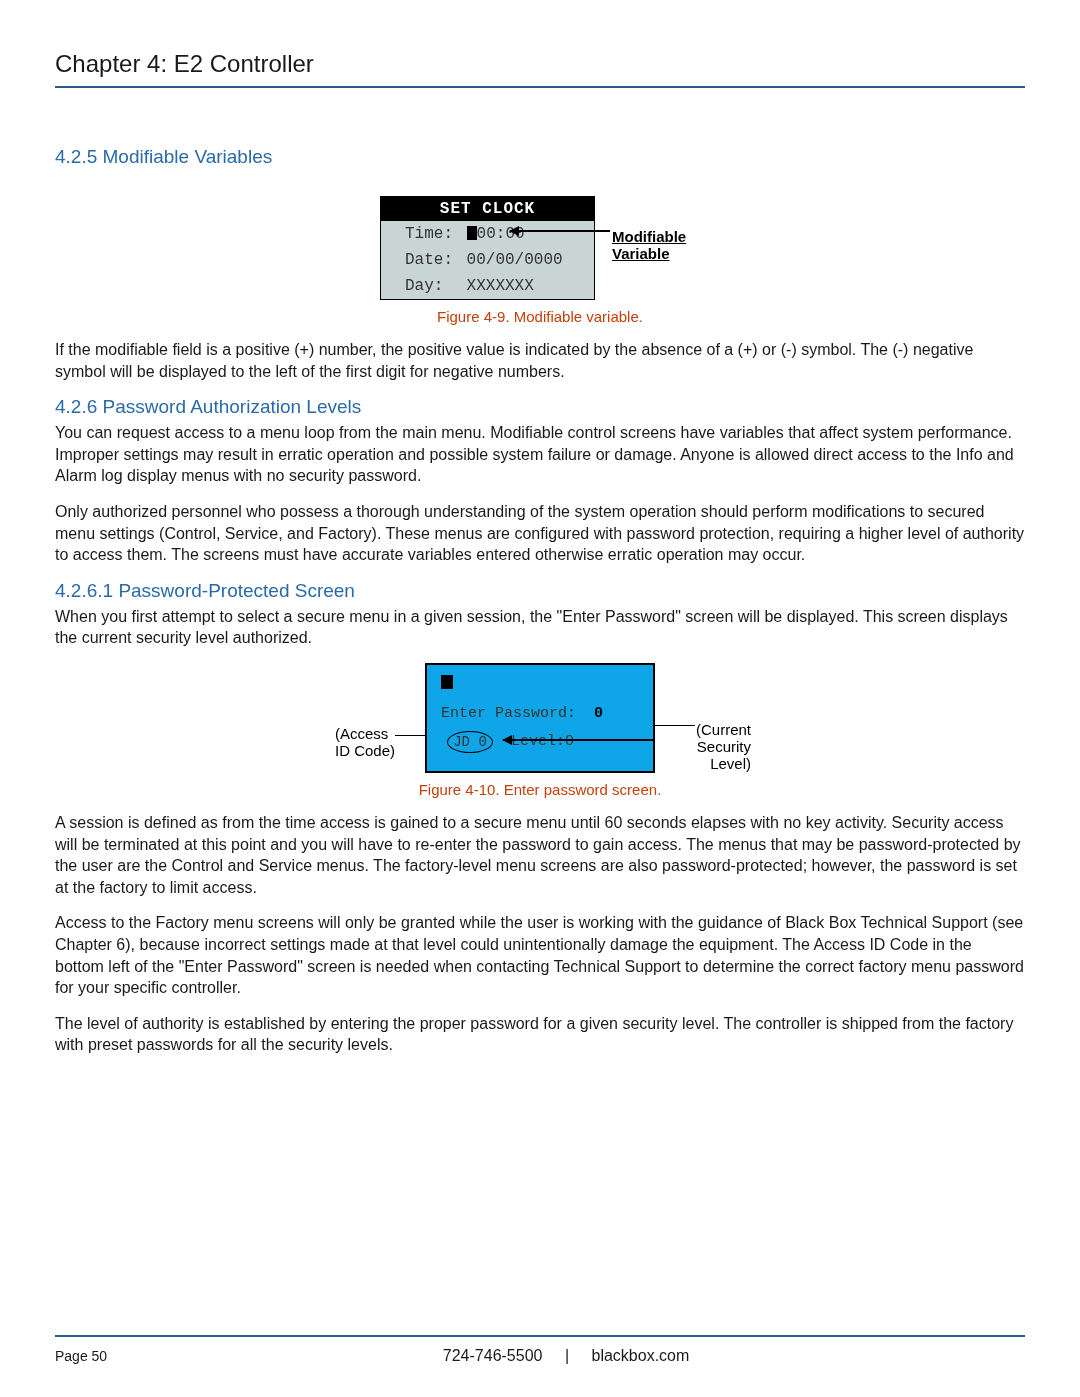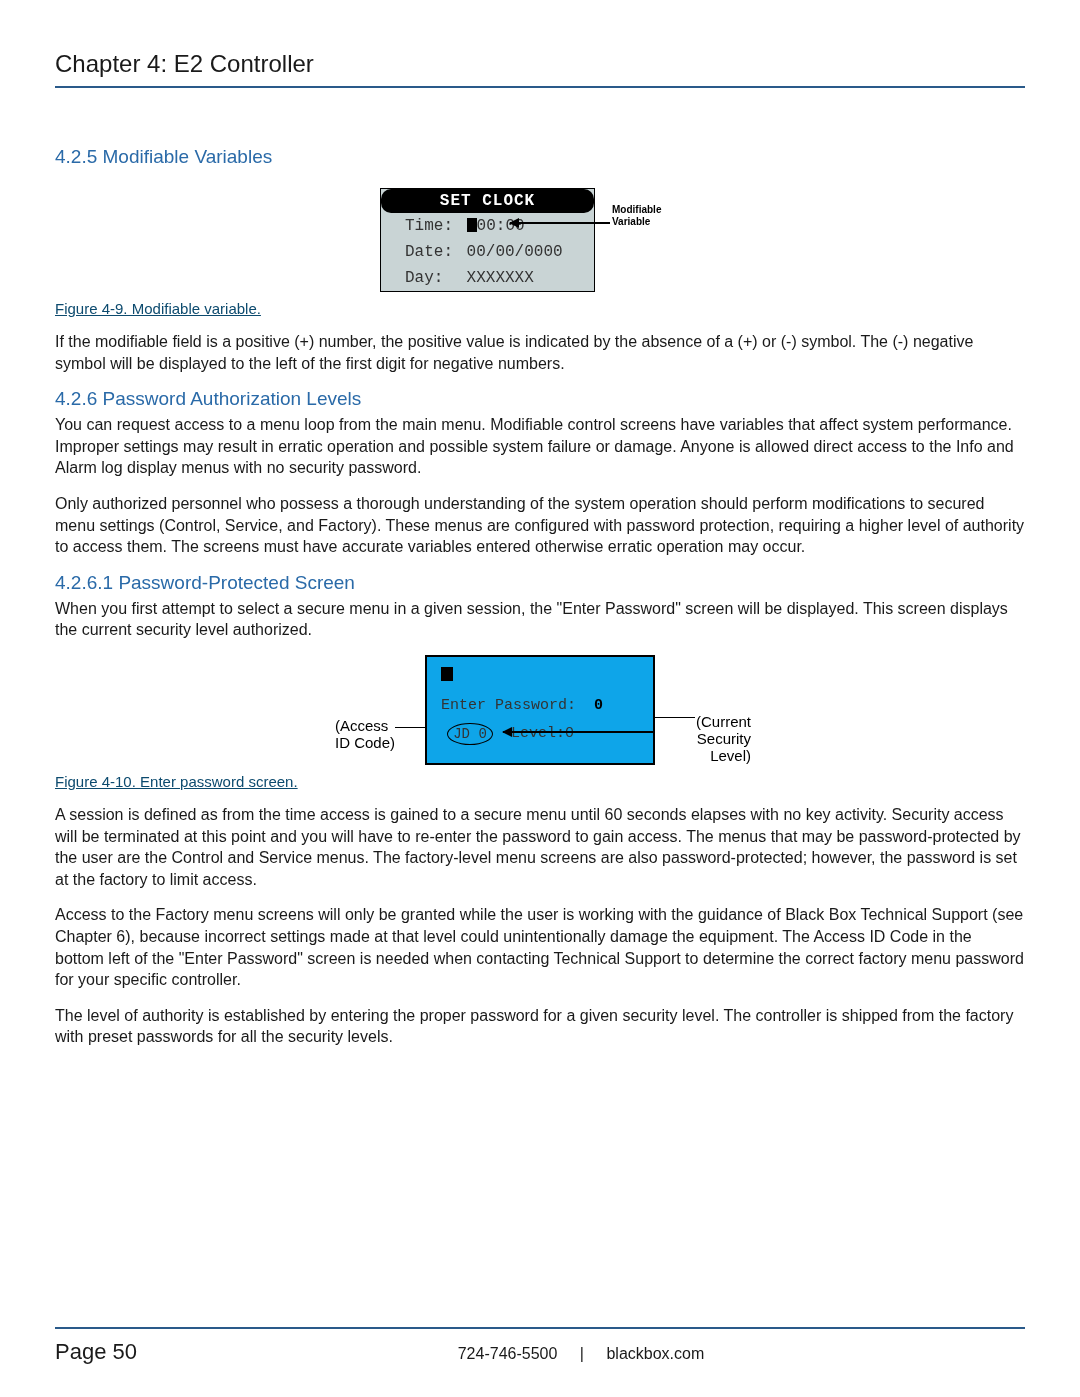--- a/index.html
+++ b/index.html
@@ -19,40 +19,40 @@
     font-weight: 400;
     color: #1a1a1a;
     border-bottom: 2px solid #2a5a8a;
     padding-bottom: 8px;
     margin-bottom: 58px;
   }
   .section-heading {
     color: #2a6aa8;
     font-size: 19px;
     font-weight: 400;
-    margin-bottom: 20px;
+    margin-bottom: 28px;
   }
   .subsection-heading {
     color: #2a6aa8;
     font-size: 19px;
     font-weight: 400;
     margin-top: 14px;
     margin-bottom: 4px;
   }
   .body-text {
     font-size: 16px;
     line-height: 1.35;
     color: #1a1a1a;
     margin-bottom: 14px;
   }
   .figure-caption {
-    font-size: 15px;
-    color: #0c4a6e;
+    text-align: center;
+    font-size: 15px;
+    color: #c2410c;
     margin: 8px 0 14px 0;
-    text-decoration: underline;
   }
   
   .fig49-wrap {
     width: 100%;
     display: flex;
     justify-content: center;
     margin-bottom: 6px;
   }
   .fig49 {
     position: relative;
@@ -65,40 +65,40 @@
     font-family: "Courier New", monospace;
     font-size: 16px;
   }
   .setclock-title {
     background: #000;
     color: #fff;
     text-align: center;
     font-weight: bold;
     padding: 3px 16px;
     letter-spacing: 1px;
-    border-radius: 10px;
   }
   .setclock-row {
     padding: 4px 24px;
     color: #333;
   }
   .setclock-row .label { display:inline-block; width:52px; }
   .cursorblock {
     display: inline-block;
     width: 10px; height: 14px;
     background: #000;
     vertical-align: -2px;
   }
   .fig49-annot {
     position: absolute;
     left: 232px;
-    top: 16px;
-    font-size: 10px;
+    top: 32px;
+    font-size: 15px;
     font-weight: bold;
     line-height: 1.15;
+    text-decoration: underline;
   }
   .arrow-left {
     position: absolute;
     top: 34px;
     left: 130px;
     width: 100px;
     height: 2px;
     background: #000;
   }
   .arrow-left::before {
@@ -188,21 +188,21 @@
   
   .footer {
     position: absolute;
     bottom: 32px;
     left: 55px; right: 55px;
     border-top: 2px solid #2a5a8a;
     padding-top: 10px;
     display: flex;
     align-items: baseline;
   }
-  .footer .page-no { font-size: 22px; color:#1a1a1a; }
+  .footer .page-no { font-size: 14px; color:#1a1a1a; }
   .footer .center {
     flex: 1;
     text-align: center;
     font-size: 16px;
     color:#1a1a1a;
   }
   .footer .sep { margin: 0 18px; }
 </style>
 </head>
 <body>

